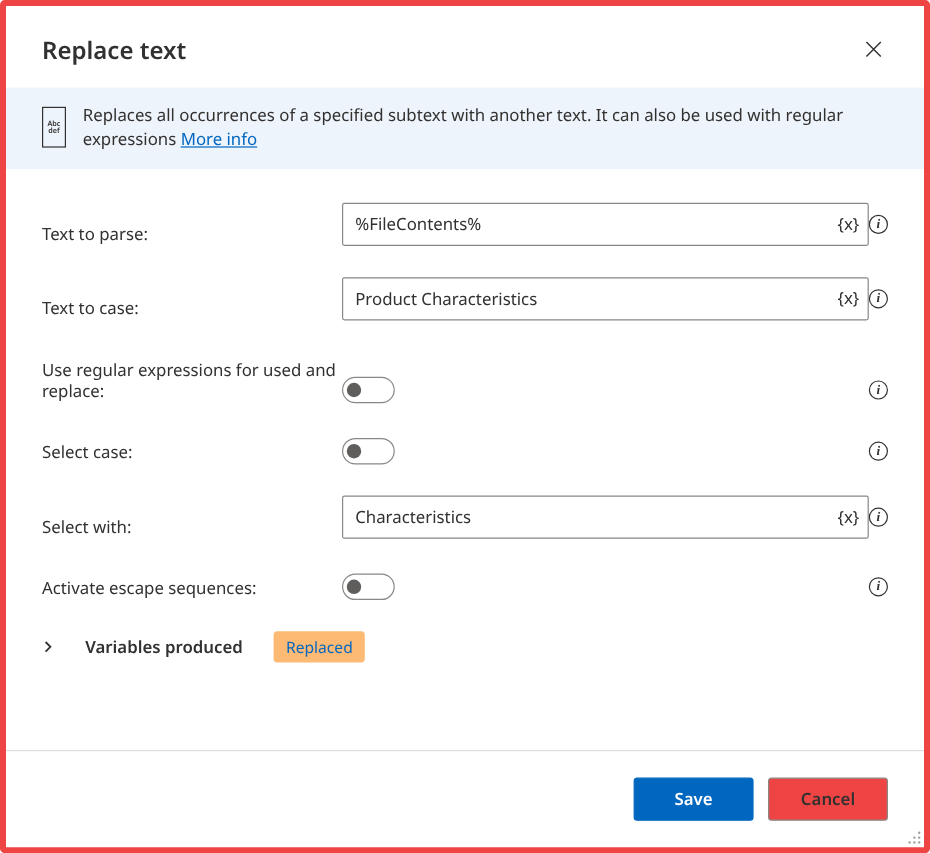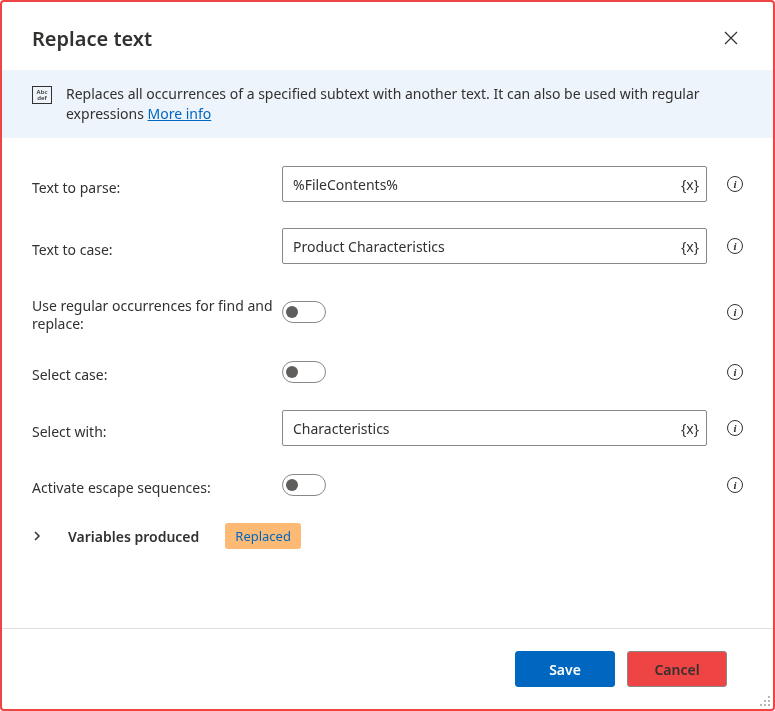--- a/index.html
+++ b/index.html
@@ -1,42 +1,42 @@
 <!DOCTYPE html>
 <html><head>
   <meta charset="utf-8">
   <style>
     * { box-sizing: border-box; margin: 0; padding: 0; }
     body { font-family: "Segoe UI", -apple-system, system-ui, sans-serif; font-size: 14px; color: #323130; background: #fff; }
-    .dialog { width: 775px; height: 711px; border: 2px solid #ef4444; border-radius: 4px; display: flex; flex-direction: column; }
+    .dialog { width: 775px; height: 711px; border: 5px solid #ef4444; border-radius: 4px; display: flex; flex-direction: column; }
     .header { display: flex; align-items: center; justify-content: space-between; padding: 20px 26px 16px 30px; }
     .header h1 { font-size: 20px; font-weight: 600; color: #323130; }
     .close-btn { background: none; border: none; cursor: pointer; width: 32px; height: 32px; display: flex; align-items: center; justify-content: center; border-radius: 2px; }
     .info-banner { background: #eef4fb; padding: 14px 30px; display: flex; gap: 14px; align-items: flex-start; }
-    .abc-icon { flex-shrink: 0; margin-top: 2px; width: 20px; height: 18px; border: 1px solid #323130; display: flex; flex-direction: column; align-items: center; justify-content: center; font-size: 6px; line-height: 6px; font-weight: 600; color: #323130; }
+    .abc-icon { flex-shrink: 0; margin-top: 2px; width: 20px; height: 34px; border: 1px solid #323130; display: flex; flex-direction: column; align-items: center; justify-content: center; font-size: 6px; line-height: 6px; font-weight: 600; color: #323130; }
     .info-banner-text { font-size: 14px; line-height: 20px; color: #323130; }
     .info-banner-text a { color: #0067c0; text-decoration: underline; cursor: pointer; }
     .content { flex: 1; padding: 28px 30px 10px 30px; overflow-y: auto; }
     .section-heading { font-size: 18px; font-weight: 400; color: #323130; margin-bottom: 24px; }
-    .param-row { display: flex; align-items: center; margin-bottom: 26px; }
+    .param-row { display: flex; align-items: flex-end; margin-bottom: 26px; }
     .param-label { width: 250px; flex-shrink: 0; font-size: 14px; color: #323130; padding-top: 7px; line-height: 18px; }
-    .param-control { flex: 1; display: flex; align-items: center; gap: 20px; }
+    .param-control { flex: 1; display: flex; align-items: center; gap: 0; }
     .text-input-wrap { position: relative; flex: 1; }
     .text-input { width: 100%; height: 36px; border: 1px solid #8a8886; border-radius: 2px; padding: 0 32px 0 10px; font-size: 14px; color: #323130; font-family: inherit; }
     .var-token { position: absolute; right: 8px; top: 50%; transform: translateY(-50%); font-size: 14px; color: #323130; cursor: pointer; user-select: none; }
     .info-icon { width: 16px; height: 16px; border: 1.5px solid #323130; border-radius: 50%; display: flex; align-items: center; justify-content: center; font-size: 11px; font-style: italic; font-family: Georgia, serif; font-weight: 600; color: #323130; cursor: pointer; flex-shrink: 0; }
     .toggle { width: 44px; height: 22px; border: 1px solid #8a8886; border-radius: 11px; background: #fff; position: relative; cursor: pointer; flex-shrink: 0; }
     .toggle-knob { position: absolute; left: 3px; top: 50%; transform: translateY(-50%); width: 12px; height: 12px; background: #605e5c; border-radius: 50%; }
     .toggle-row .param-control { justify-content: space-between; }
     .toggle-row .toggle-side { flex: 1; }
     .vars-row { display: flex; align-items: center; gap: 26px; margin-top: 8px; }
     .chevron { display: inline-flex; align-items: center; cursor: pointer; }
     .vars-label { font-size: 14px; font-weight: 600; color: #323130; cursor: pointer; }
     .badge { background: #fdba74; color: #0067c0; font-size: 13px; padding: 4px 10px; border-radius: 3px; }
-    .footer { border-top: 1px solid #e1dfdd; padding: 22px 46px; display: flex; justify-content: flex-end; gap: 12px; position: relative; }
+    .footer { border-top: 1px solid #e1dfdd; padding: 22px 30px; display: flex; justify-content: flex-end; gap: 12px; position: relative; }
     .btn { min-width: 100px; height: 36px; padding: 0 22px; font-size: 14px; font-weight: 600; border-radius: 3px; cursor: pointer; font-family: inherit; }
     .btn-primary { background: #0067c0; color: #fff; border: 1px solid #0067c0; }
     .btn-secondary { background: #ef4444; color: #323130; border: 1px solid #8a8886; }
     .resize-grip { position: absolute; right: 2px; bottom: 2px; cursor: nwse-resize; }
   </style>
 </head>
 <body>
 
 <div class="dialog">
 
@@ -77,21 +77,21 @@
       <div class="param-control">
         <div class="text-input-wrap">
           <input class="text-input" type="text" value="Product Characteristics" style="">
           <span class="var-token">{x}</span>
         </div>
         <span class="info-icon">i</span>
       </div>
     </div>
 
     <div class="param-row toggle-row">
-      <div class="param-label">Use regular occurrences for find and replace:</div>
+      <div class="param-label">Use regular expressions for used and replace:</div>
       <div class="param-control">
         <div class="toggle-side">
           <div class="toggle">
               <div class="toggle-knob"></div>
             </div>
         </div>
         <span class="info-icon">i</span>
       </div>
     </div>
 

